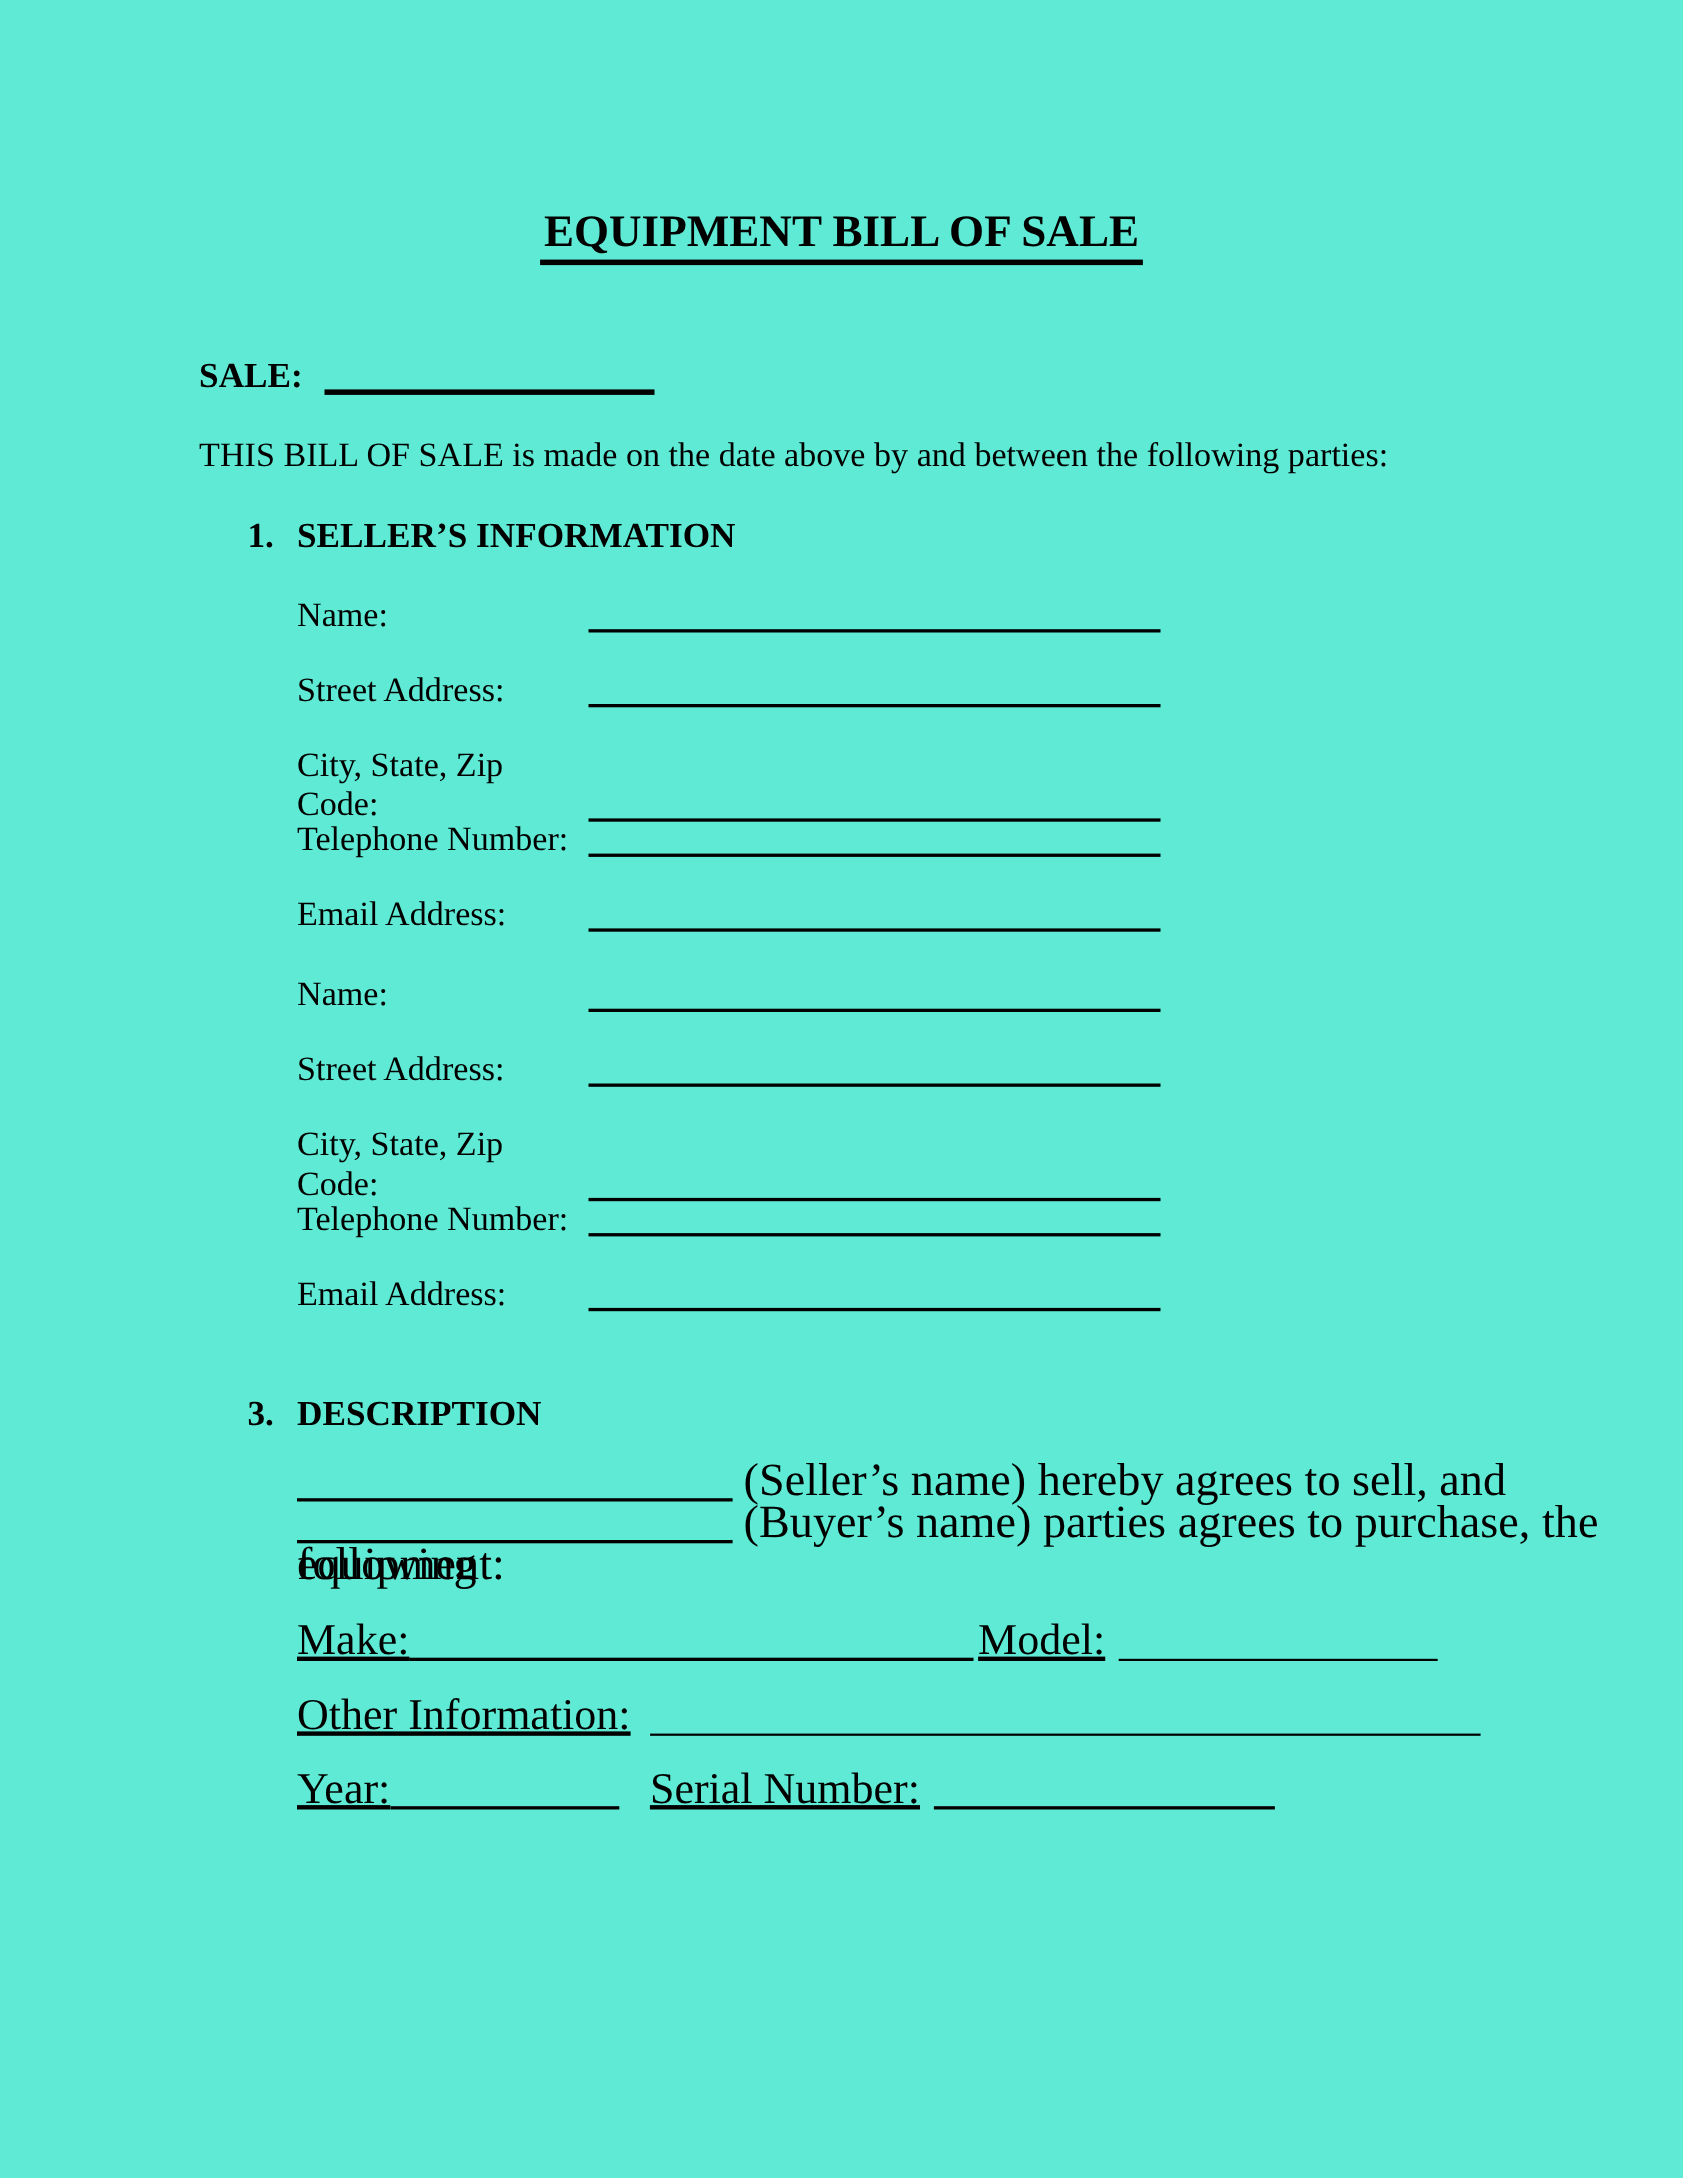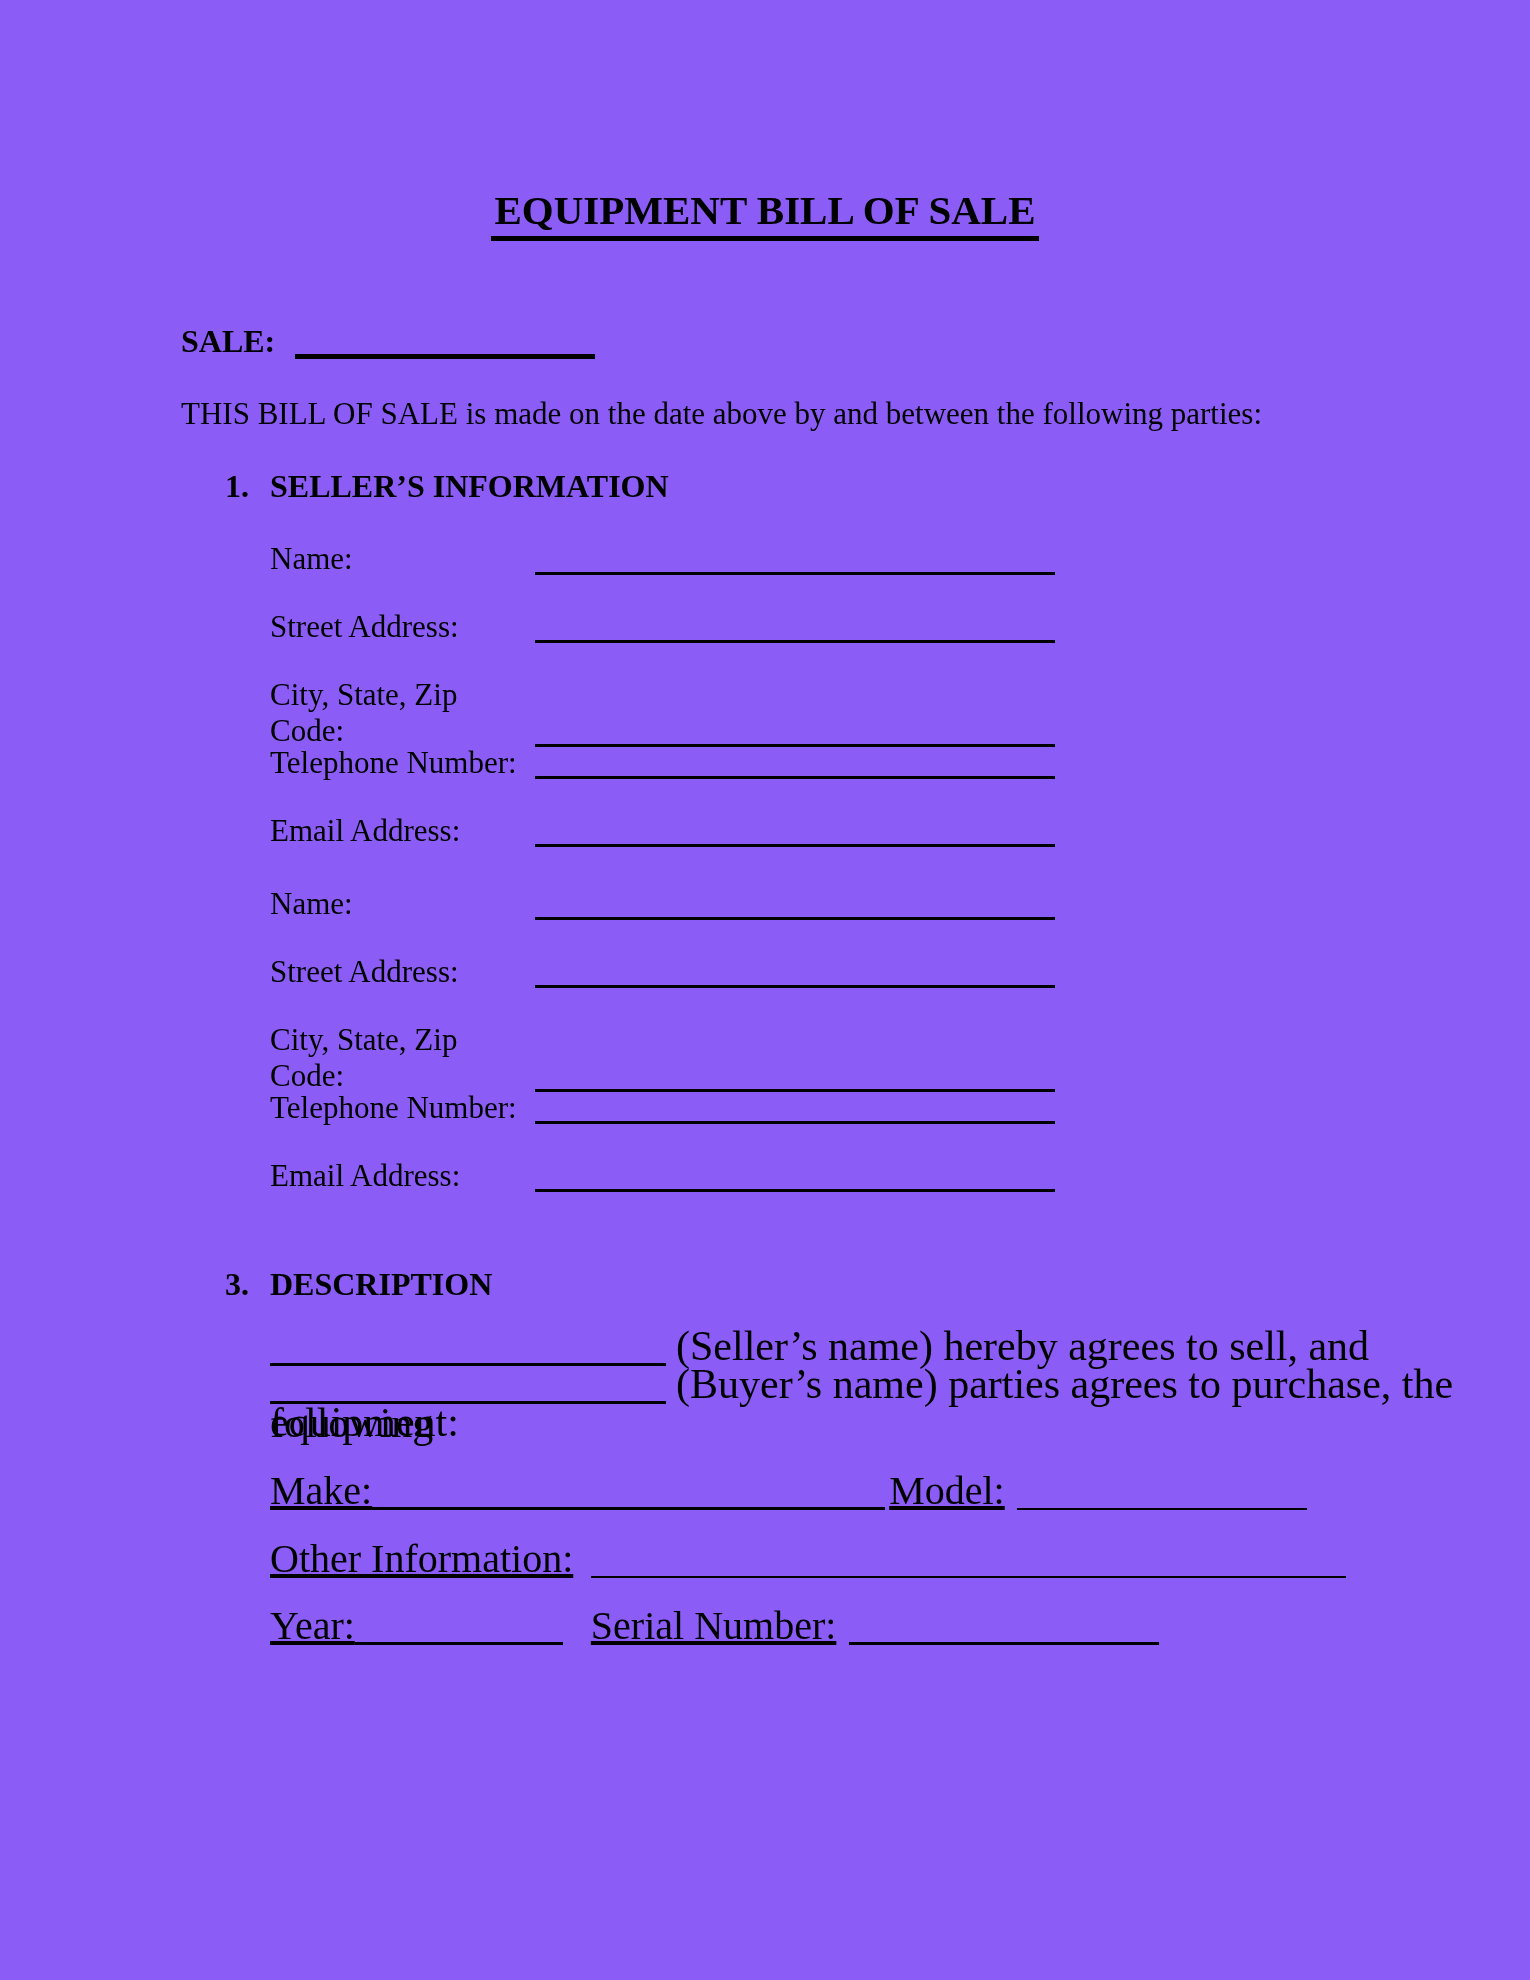--- a/index.html
+++ b/index.html
@@ -4,21 +4,21 @@
 <style>
   * { margin:0; padding:0; box-sizing:border-box; }
   html, body { background:#ffffff; }
   body {
     width:1530px; height:1980px;
     font-family:"Liberation Serif","DejaVu Serif",serif;
     color:#000000;
     overflow:hidden;
     position:relative;
   }
-  .page { width:1530px; height:1980px; background:#8b5cf6; }
+  .page { width:1530px; height:1980px; background:#5eead4; }
 
   
   .title-wrap { text-align:center; padding-top:188px; }
   .doc-title {
     display:inline-block;
     font-size:41px; font-weight:bold;
     border-bottom:5px solid #000;
     padding:0 3px 3px 3px;
     line-height:1.1;
   }

